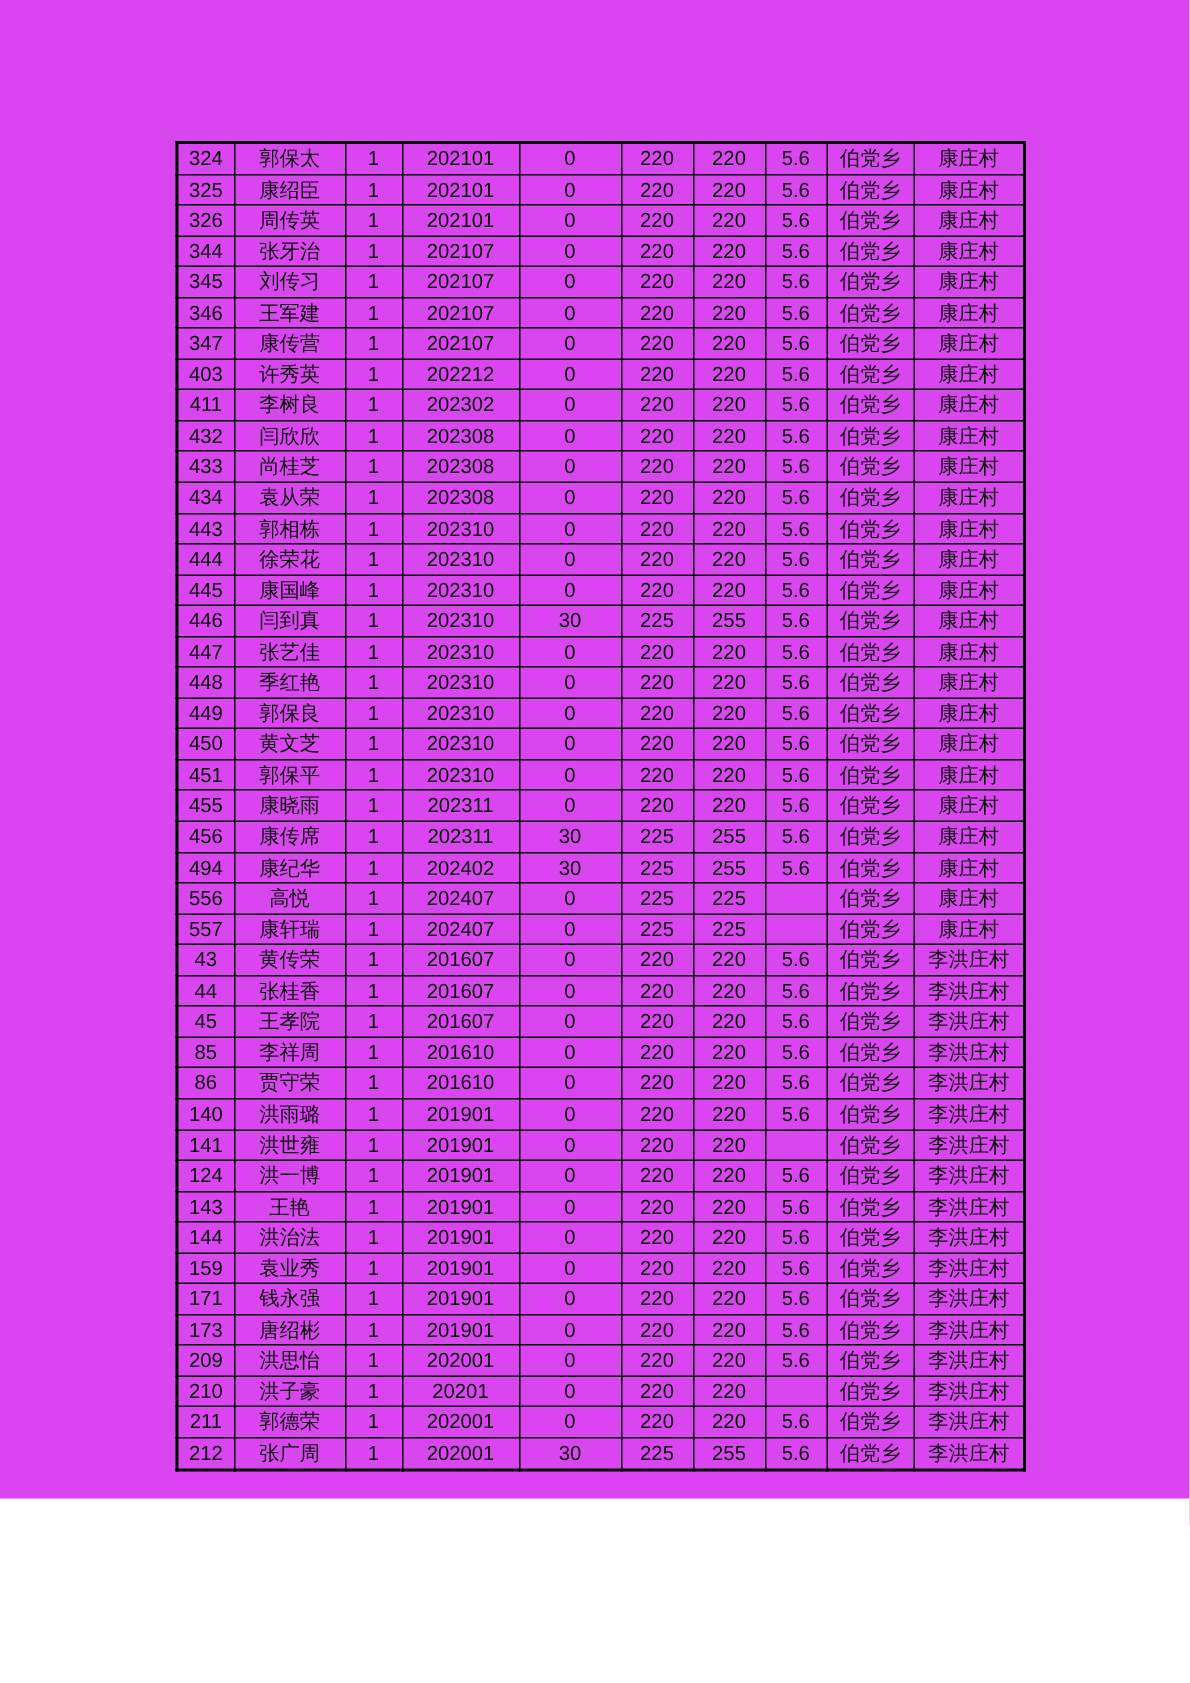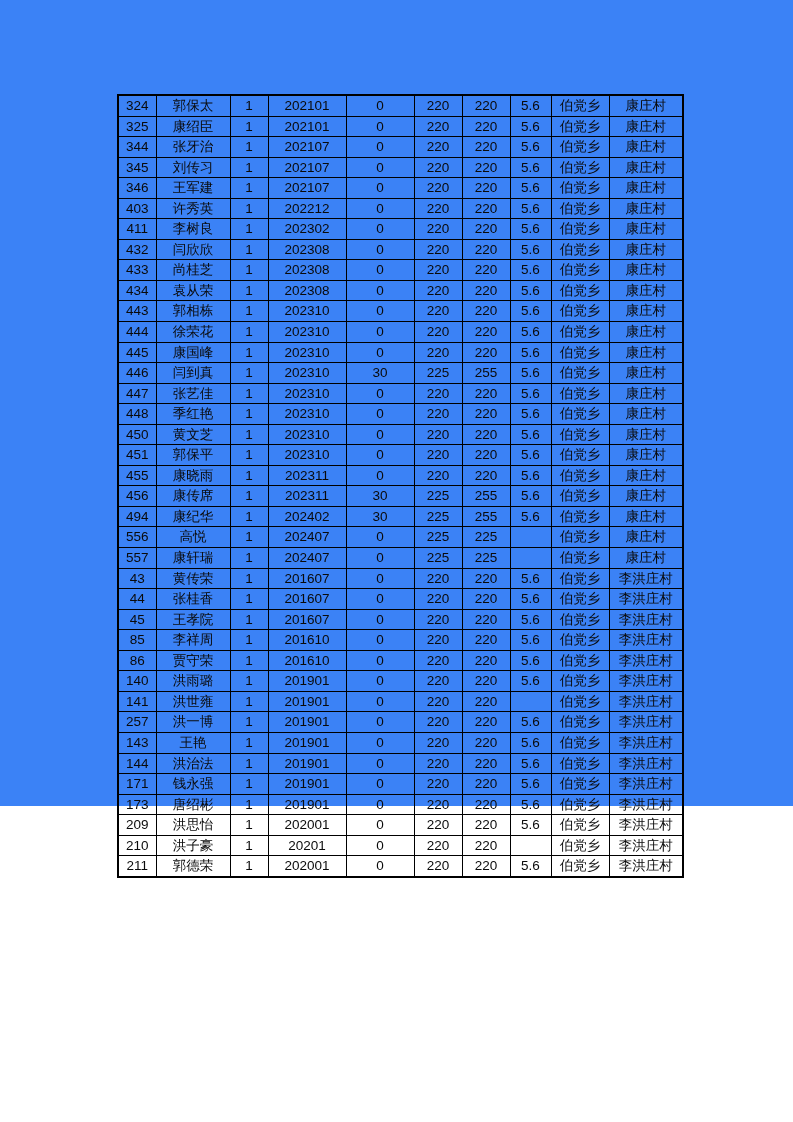--- a/index.html
+++ b/index.html
@@ -10,22 +10,22 @@
   body {
     width: 793px;
     height: 1122px;
     position: relative;
     font-family: "Liberation Sans", sans-serif;
   }
   .page {
     position: absolute;
     left: 0; top: 0;
     width: 793px;
-    height: 806px;
-    background: #3b82f6;
+    height: 999px;
+    background: #d946ef;
   }
   table.data-table {
     position: absolute;
     left: 117px;
     top: 94px;
     width: 565px;
     border-collapse: collapse;
     table-layout: fixed;
     border: 2px solid #000000;
   }
@@ -79,20 +79,32 @@
           <td>1</td>
           <td>202101</td>
           <td>0</td>
           <td>220</td>
           <td>220</td>
           <td>5.6</td>
           <td>伯党乡</td>
           <td>康庄村</td>
         </tr>
         <tr>
+          <td>326</td>
+          <td>周传英</td>
+          <td>1</td>
+          <td>202101</td>
+          <td>0</td>
+          <td>220</td>
+          <td>220</td>
+          <td>5.6</td>
+          <td>伯党乡</td>
+          <td>康庄村</td>
+        </tr>
+        <tr>
           <td>344</td>
           <td>张牙治</td>
           <td>1</td>
           <td>202107</td>
           <td>0</td>
           <td>220</td>
           <td>220</td>
           <td>5.6</td>
           <td>伯党乡</td>
           <td>康庄村</td>
@@ -115,20 +127,32 @@
           <td>1</td>
           <td>202107</td>
           <td>0</td>
           <td>220</td>
           <td>220</td>
           <td>5.6</td>
           <td>伯党乡</td>
           <td>康庄村</td>
         </tr>
         <tr>
+          <td>347</td>
+          <td>康传营</td>
+          <td>1</td>
+          <td>202107</td>
+          <td>0</td>
+          <td>220</td>
+          <td>220</td>
+          <td>5.6</td>
+          <td>伯党乡</td>
+          <td>康庄村</td>
+        </tr>
+        <tr>
           <td>403</td>
           <td>许秀英</td>
           <td>1</td>
           <td>202212</td>
           <td>0</td>
           <td>220</td>
           <td>220</td>
           <td>5.6</td>
           <td>伯党乡</td>
           <td>康庄村</td>
@@ -247,20 +271,32 @@
           <td>1</td>
           <td>202310</td>
           <td>0</td>
           <td>220</td>
           <td>220</td>
           <td>5.6</td>
           <td>伯党乡</td>
           <td>康庄村</td>
         </tr>
         <tr>
+          <td>449</td>
+          <td>郭保良</td>
+          <td>1</td>
+          <td>202310</td>
+          <td>0</td>
+          <td>220</td>
+          <td>220</td>
+          <td>5.6</td>
+          <td>伯党乡</td>
+          <td>康庄村</td>
+        </tr>
+        <tr>
           <td>450</td>
           <td>黄文芝</td>
           <td>1</td>
           <td>202310</td>
           <td>0</td>
           <td>220</td>
           <td>220</td>
           <td>5.6</td>
           <td>伯党乡</td>
           <td>康庄村</td>
@@ -415,21 +451,21 @@
           <td>1</td>
           <td>201901</td>
           <td>0</td>
           <td>220</td>
           <td>220</td>
           <td></td>
           <td>伯党乡</td>
           <td>李洪庄村</td>
         </tr>
         <tr>
-          <td>257</td>
+          <td>124</td>
           <td>洪一博</td>
           <td>1</td>
           <td>201901</td>
           <td>0</td>
           <td>220</td>
           <td>220</td>
           <td>5.6</td>
           <td>伯党乡</td>
           <td>李洪庄村</td>
         </tr>
@@ -451,20 +487,32 @@
           <td>1</td>
           <td>201901</td>
           <td>0</td>
           <td>220</td>
           <td>220</td>
           <td>5.6</td>
           <td>伯党乡</td>
           <td>李洪庄村</td>
         </tr>
         <tr>
+          <td>159</td>
+          <td>袁业秀</td>
+          <td>1</td>
+          <td>201901</td>
+          <td>0</td>
+          <td>220</td>
+          <td>220</td>
+          <td>5.6</td>
+          <td>伯党乡</td>
+          <td>李洪庄村</td>
+        </tr>
+        <tr>
           <td>171</td>
           <td>钱永强</td>
           <td>1</td>
           <td>201901</td>
           <td>0</td>
           <td>220</td>
           <td>220</td>
           <td>5.6</td>
           <td>伯党乡</td>
           <td>李洪庄村</td>
@@ -506,19 +554,31 @@
           <td>李洪庄村</td>
         </tr>
         <tr>
           <td>211</td>
           <td>郭德荣</td>
           <td>1</td>
           <td>202001</td>
           <td>0</td>
           <td>220</td>
           <td>220</td>
+          <td>5.6</td>
+          <td>伯党乡</td>
+          <td>李洪庄村</td>
+        </tr>
+        <tr>
+          <td>212</td>
+          <td>张广周</td>
+          <td>1</td>
+          <td>202001</td>
+          <td>30</td>
+          <td>225</td>
+          <td>255</td>
           <td>5.6</td>
           <td>伯党乡</td>
           <td>李洪庄村</td>
         </tr>
       </tbody>
   </table>
 </div>
 
 </body></html>

